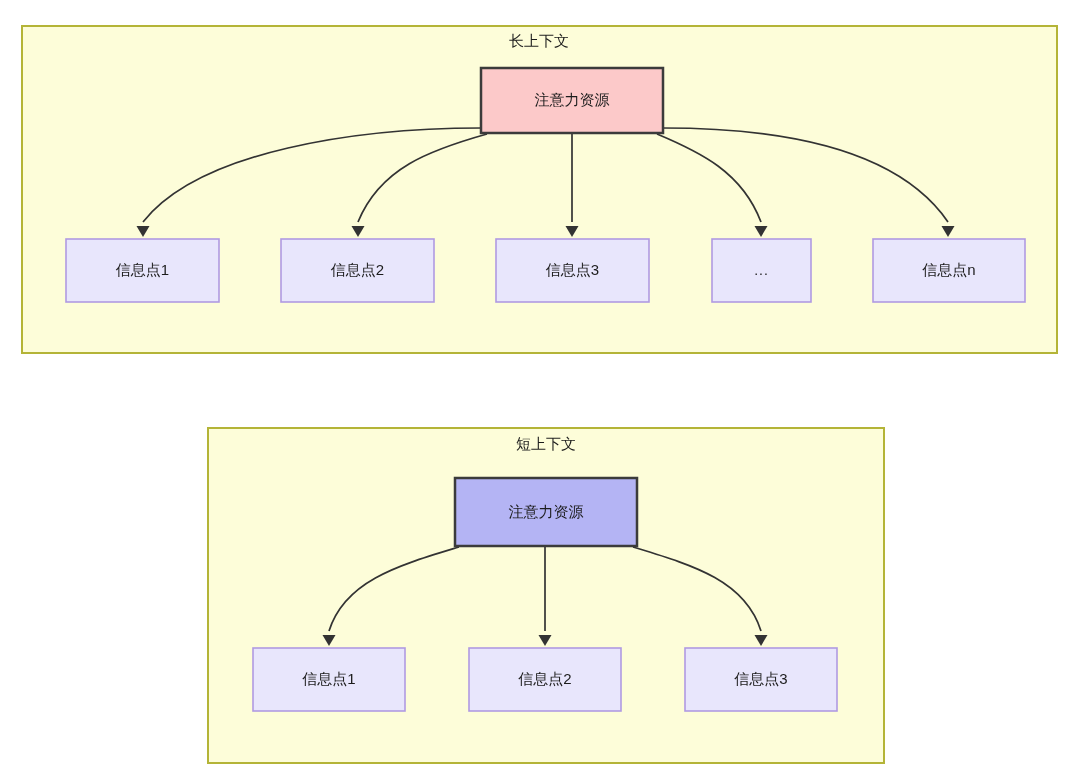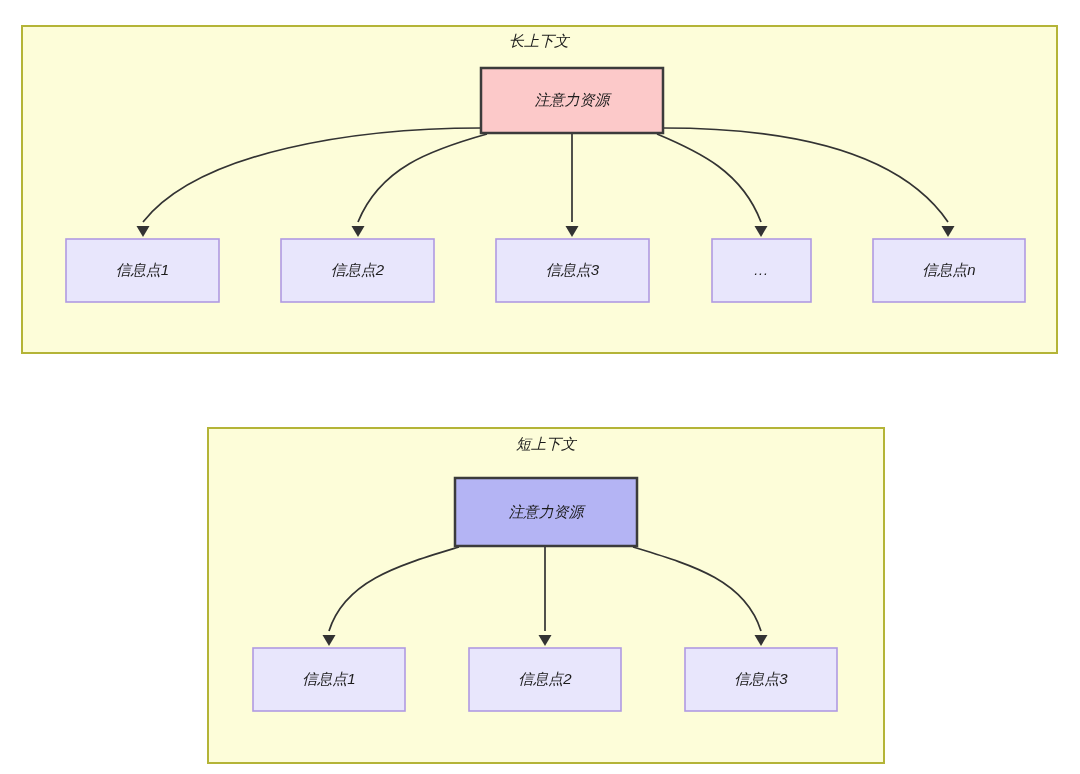--- a/index.html
+++ b/index.html
@@ -12,21 +12,20 @@
     height: 774px;
     position: relative;
     font-family: "Liberation Sans", "DejaVu Sans", sans-serif;
     overflow: hidden;
   }
   #diagram-root {
     position: absolute;
     left: 0; top: 0;
     width: 1080px;
     height: 774px;
-    font-style: italic;
   }
   svg.canvas {
     position: absolute;
     left: 0; top: 0;
     width: 1080px;
     height: 774px;
   }
   .group-frame {
     fill: #fdfdd9;
     stroke: #b4b437;

